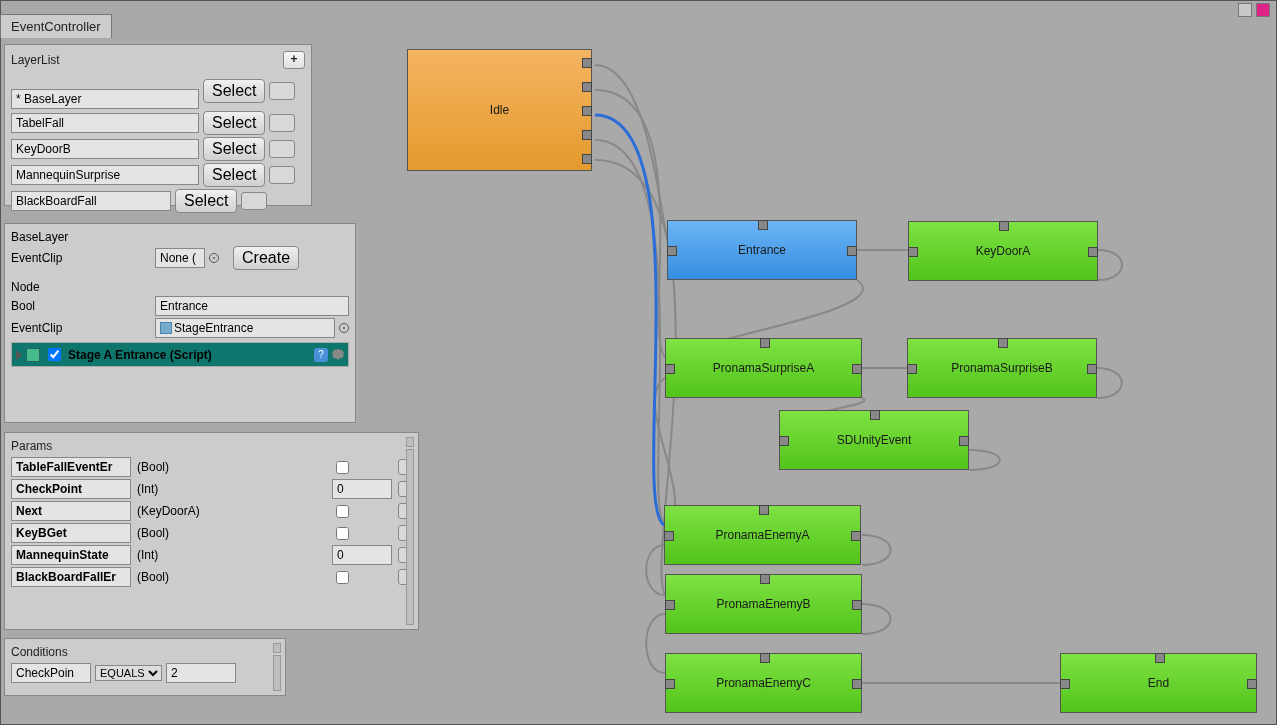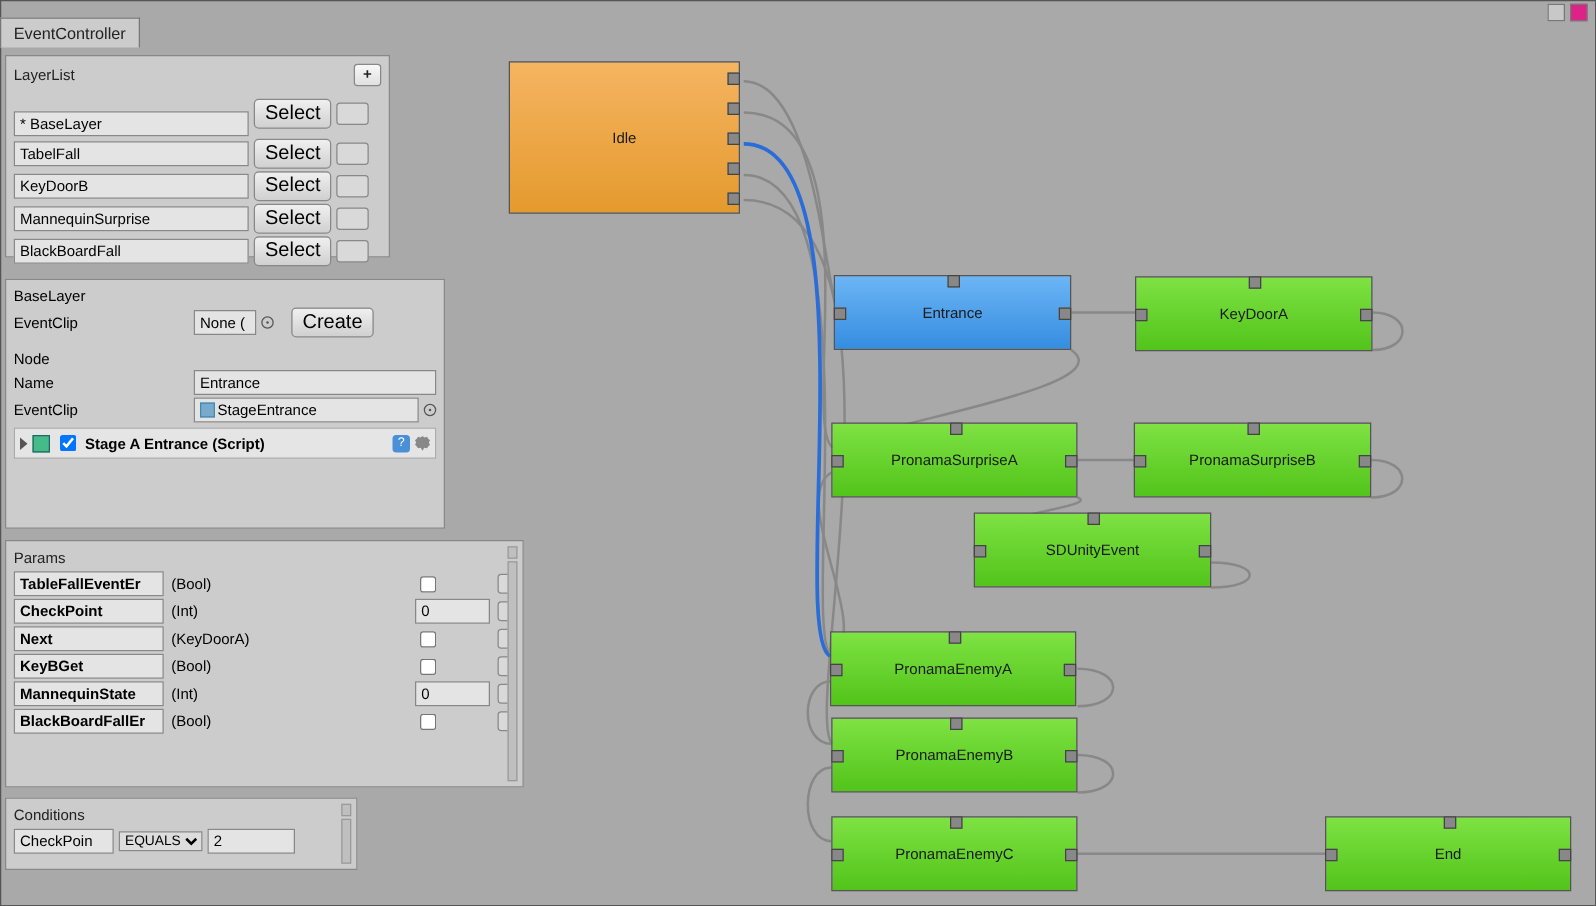--- a/index.html
+++ b/index.html
@@ -30,21 +30,21 @@
   
   .node { position:absolute; border:1px solid #555; display:flex; align-items:center; justify-content:center; font-size:14px; color:#1a1a1a;}
   .node.green { background: linear-gradient(#7ee243,#52c41a); }
   .node.blue  { background: linear-gradient(#6cb5f5,#358de0); }
   .node.orange{ background: linear-gradient(#f5b461,#e49a2d); }
   .port { position:absolute; width:10px; height:10px; background:#888; border:1px solid #444; }
   .port.right { right:-1px; }
   .port.left  { left:-1px; }
   .port.top   { top:-1px; }
 
-  .component-row { display:flex; align-items:center; gap:4px; background:#e5e5e5; border:1px solid #aaa; padding:2px 4px; margin-top:4px;}
+  .component-row { display:flex; align-items:center; gap:4px; background:#0f766e; border:1px solid #aaa; padding:2px 4px; margin-top:4px;}
   .tri { display:inline-block; width:0;height:0;border-top:5px solid transparent;border-bottom:5px solid transparent;border-left:6px solid #555;}
   .c-icon { width:14px;height:14px;background:#4b8; border:1px solid #266; display:inline-block;}
   .help-icon { width:14px;height:14px;background:#4a90d9;color:#fff;border-radius:3px;font-size:10px;text-align:center;line-height:14px;}
   .gear-icon { width:12px;height:12px; display:inline-block; background:#888; clip-path: polygon(50% 0,62% 12%,80% 8%,88% 20%,100% 30%,92% 45%,100% 60%,88% 72%,80% 84%,62% 80%,50% 100%,38% 80%,20% 84%,12% 72%,0 60%,8% 45%,0 30%,12% 20%,20% 8%,38% 12%);}
 
   .obj-icon{width:12px;height:12px;background:#7ac;border:1px solid #48a;display:inline-block;margin-right:2px;}
   .target-icon{width:10px;height:10px;border:1px solid #555;border-radius:50%;display:inline-block;position:relative;}
   .target-icon::after{content:"";position:absolute;top:3px;left:3px;width:2px;height:2px;background:#555;border-radius:50%;}
 
   select.cond-op{font-size:11px;background:#ddd;border:1px solid #888;}
@@ -81,40 +81,40 @@
         <span class="field" style="width:188px;">KeyDoorB</span>
         <span class="btn">Select</span>
         <span class="smallbtn"></span>
       </div>
       <div class="row">
         <span class="field" style="width:188px;">MannequinSurprise</span>
         <span class="btn">Select</span>
         <span class="smallbtn"></span>
       </div>
       <div class="row">
-        <span class="field" style="width:188px;">BlackBoardFall</span>
+        <span class="field" style="width:160px;">BlackBoardFall</span>
         <span class="btn">Select</span>
         <span class="smallbtn"></span>
       </div>
     </div>
 </div>
 
 <div class="panel" style="top:223px;left:4px;width:352px;height:200px;">
   <div style="padding:2px 0;">BaseLayer</div>
   <div class="row">
     <span style="width:140px;">EventClip</span>
     <span class="field" style="width:50px;">None (</span>
     <span class="target-icon"></span>
     <span style="width:6px;"></span>
     <span class="btn">Create</span>
   </div>
   <div style="height:6px;"></div>
   <div style="padding:2px 0;">Node</div>
   <div class="row">
-    <span style="width:140px;">Name</span>
+    <span style="width:140px;">Bool</span>
     <span class="field" style="flex:1;">Entrance</span>
   </div>
   <div class="row">
     <span style="width:140px;">EventClip</span>
     <span class="field" style="flex:1;display:flex;align-items:center;">
       <span class="obj-icon"></span>
       <span>StageEntrance</span>
     </span>
     <span class="target-icon"></span>
   </div>

